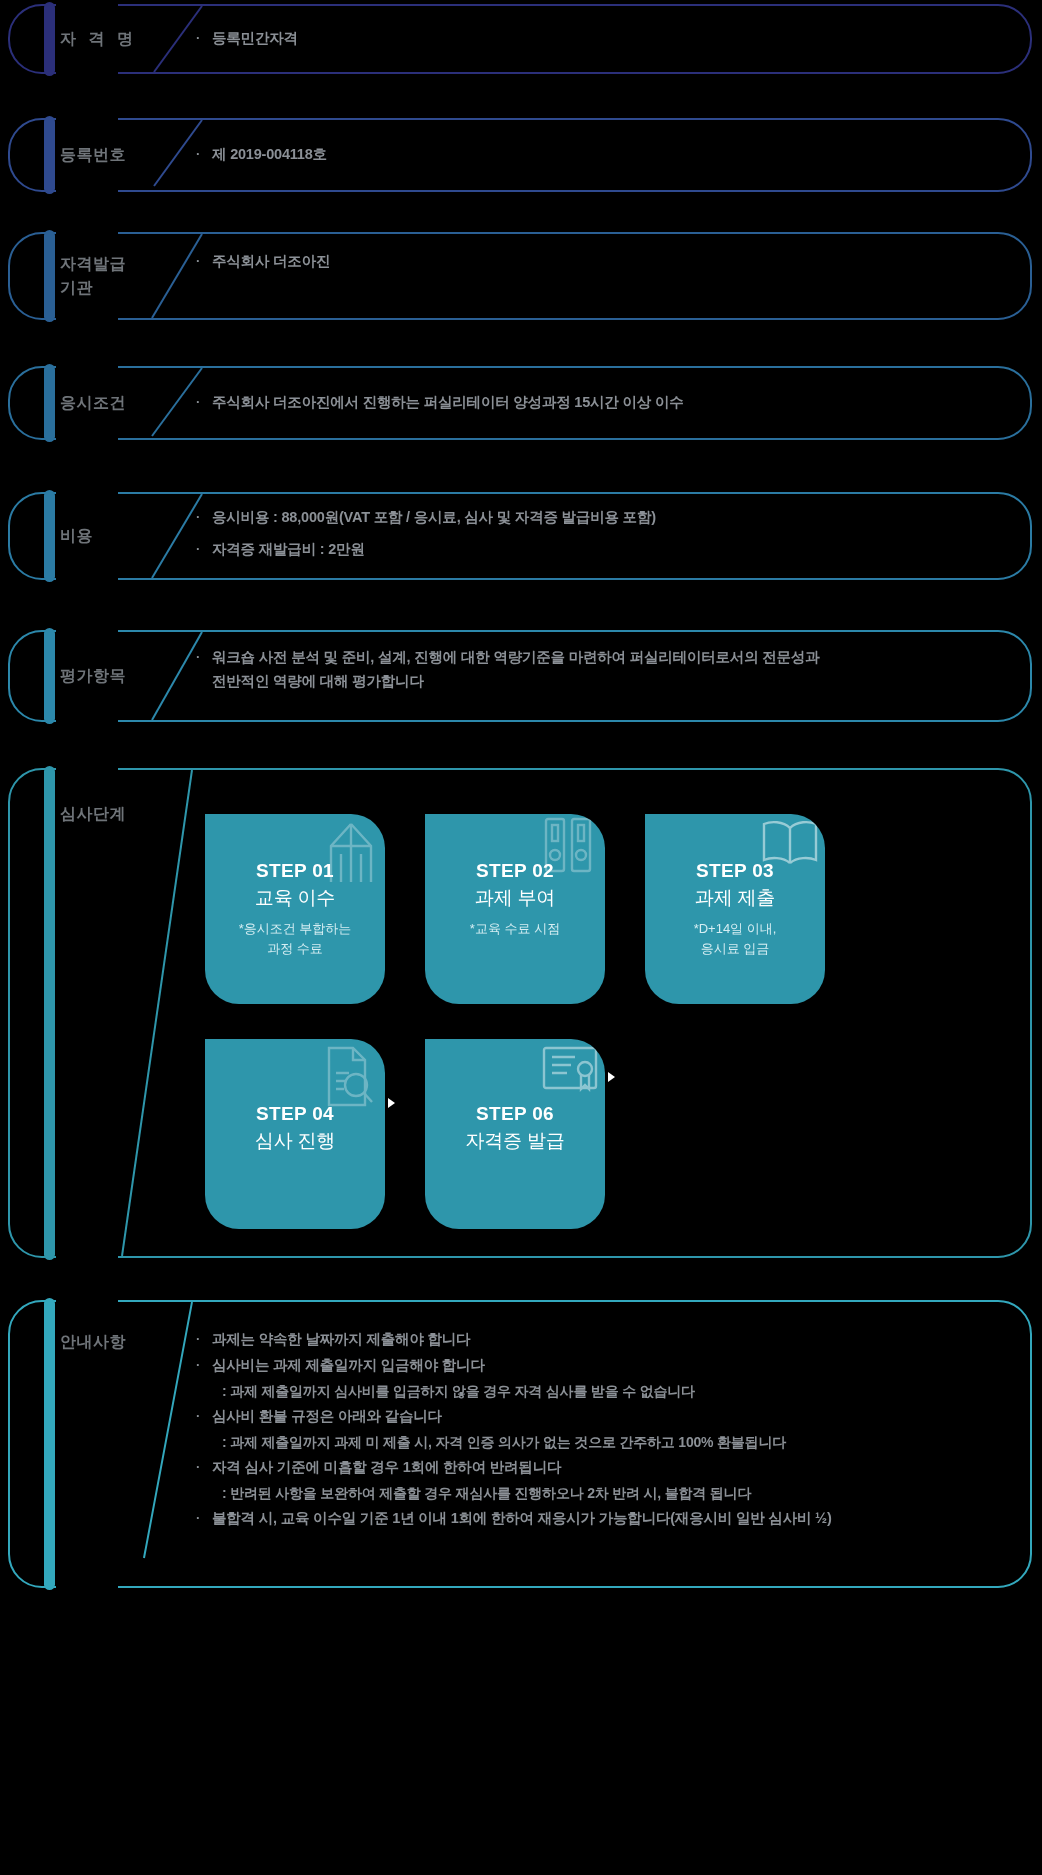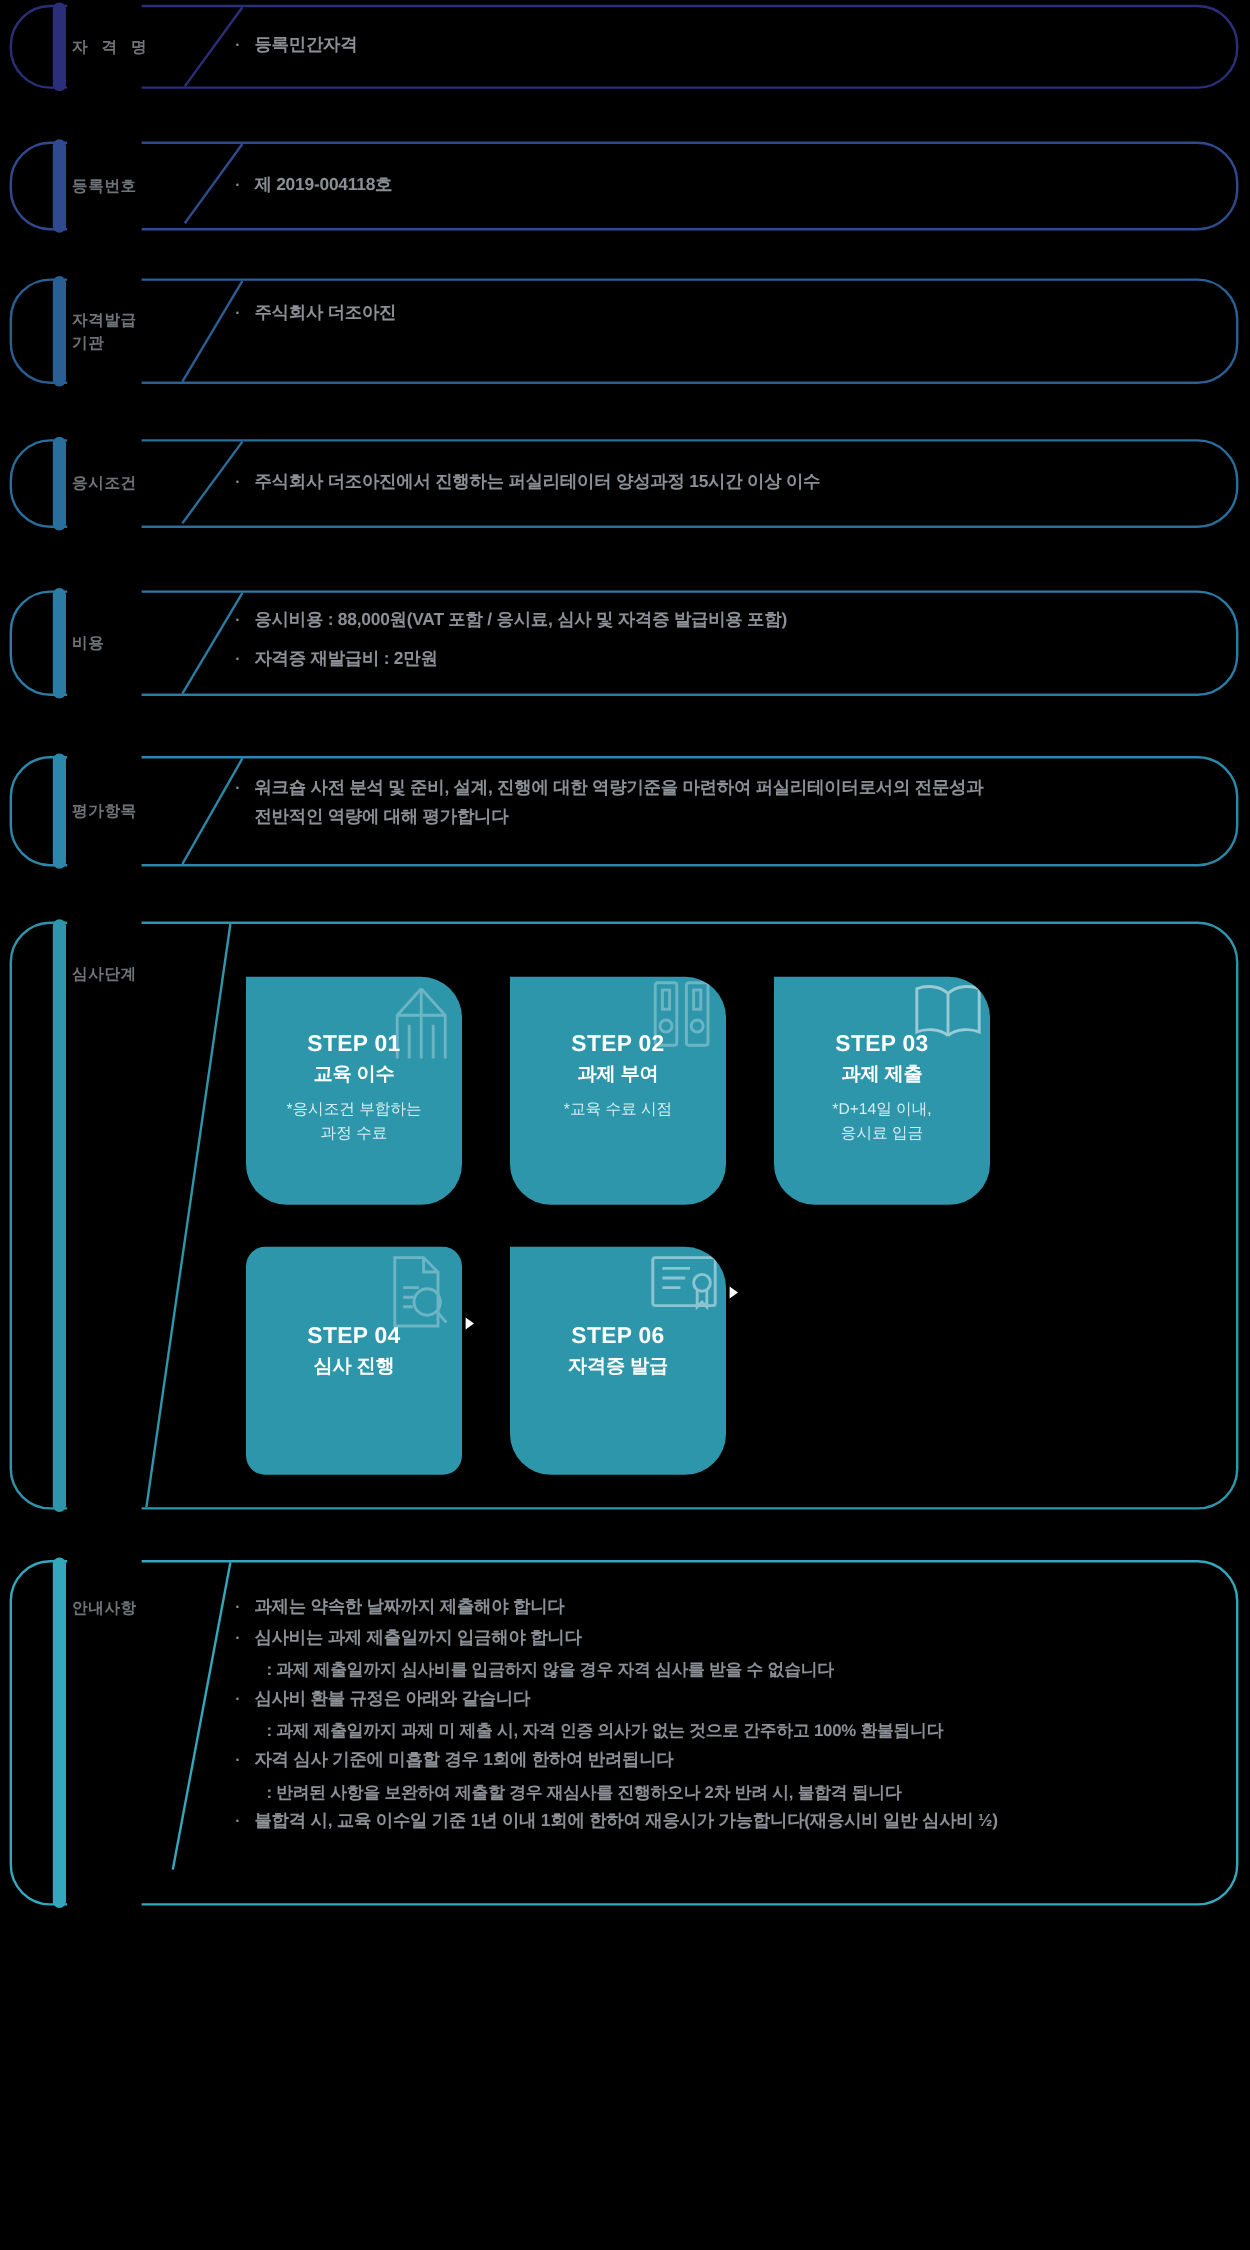--- a/index.html
+++ b/index.html
@@ -67,21 +67,21 @@
   
   .label {
     position: absolute;
     left: 60px;
     width: 120px;
     top: 0;
     height: 100%;
     display: flex;
     align-items: center;
     color: #6f7479;
-    font-size: 13px;
+    font-size: 16px;
     font-weight: 700;
     letter-spacing: .5px;
     line-height: 1.5;
     white-space: pre-line;
   }
   .label.spaced { letter-spacing: 4px; }
 
   
   .diag {
     position: absolute;
@@ -158,22 +158,22 @@
   }
   .step-card .step-no {
     color: #ffffff;
     font-size: 19px;
     font-weight: 700;
     letter-spacing: .3px;
     margin-bottom: 3px;
   }
   .step-card .step-title {
     color: #ffffff;
-    font-size: 16px;
-    font-weight: 700;
+    font-size: 19px;
+    font-weight: 400;
     letter-spacing: -.2px;
     margin-bottom: 8px;
   }
   .step-card .step-note {
     color: #d6eef3;
     font-size: 13px;
     font-weight: 400;
     line-height: 1.5;
     text-align: center;
     white-space: pre-line;
@@ -369,21 +369,21 @@
             <path d="M31 10 C38 3 50 3 57 6 L57 42 C50 39 38 39 31 45"></path>
             <path d="M31 10 L31 45"></path>
           </svg>
         </span>
         <span class="step-no">STEP 03</span>
         <span class="step-title">과제 제출</span>
         <span class="step-note">*D+14일 이내,
 응시료 입금</span>
       </div>
 
-      <div class="step-card" style="padding-top:64px;border-radius:16px;">
+      <div class="step-card" style="padding-top:64px;">
         <span class="step-icon" style="top:6px; right:12px;">
           <svg width="58" height="64" viewBox="0 0 58 64" fill="none" stroke="#ffffff" stroke-width="2.4">
             <path d="M14 3 L38 3 L50 15 L50 60 L14 60 Z"></path>
             <path d="M38 3 L38 15 L50 15"></path>
             <path d="M21 28 L34 28 M21 36 L31 36 M21 44 L29 44"></path>
             <circle cx="41" cy="40" r="11"></circle>
             <path d="M49 48 L57 57"></path>
           </svg>
         </span>
         <span class="step-no">STEP 04</span>

